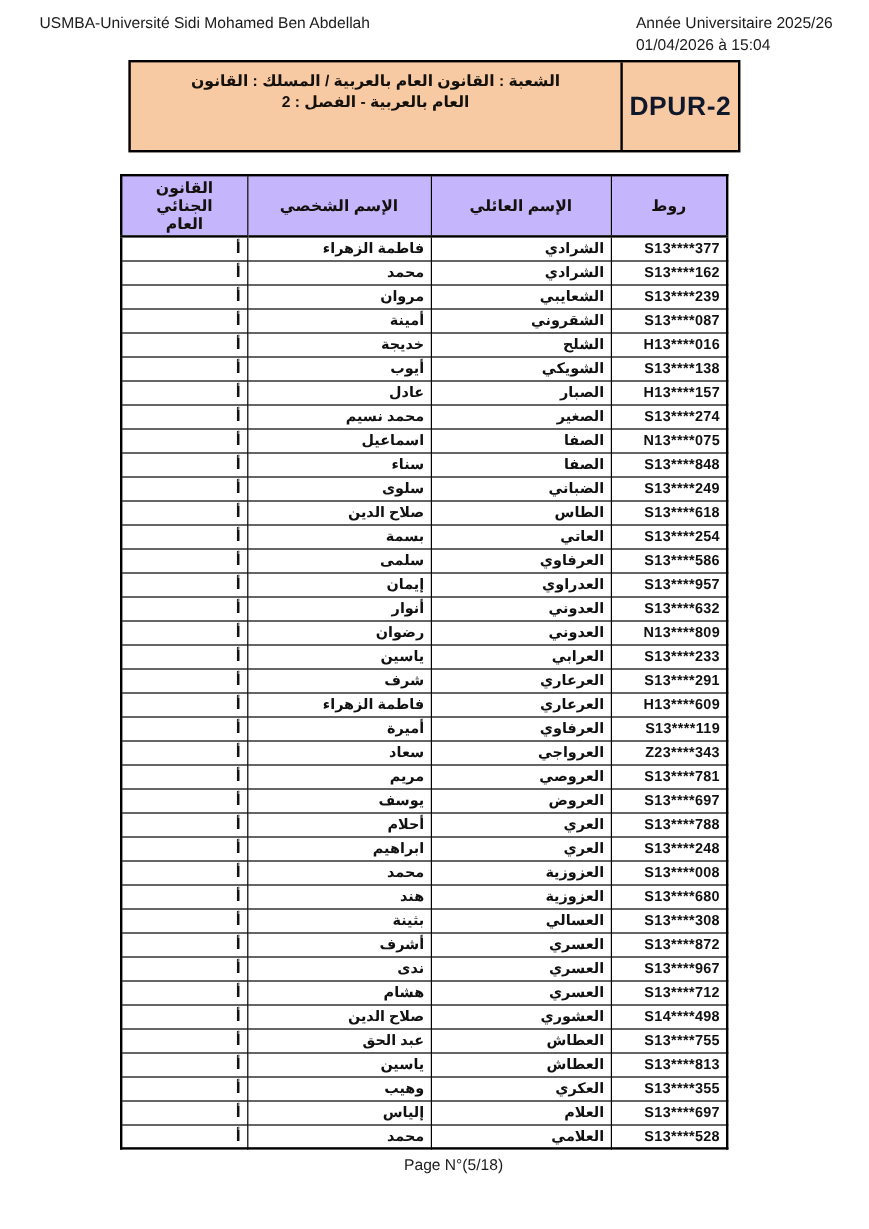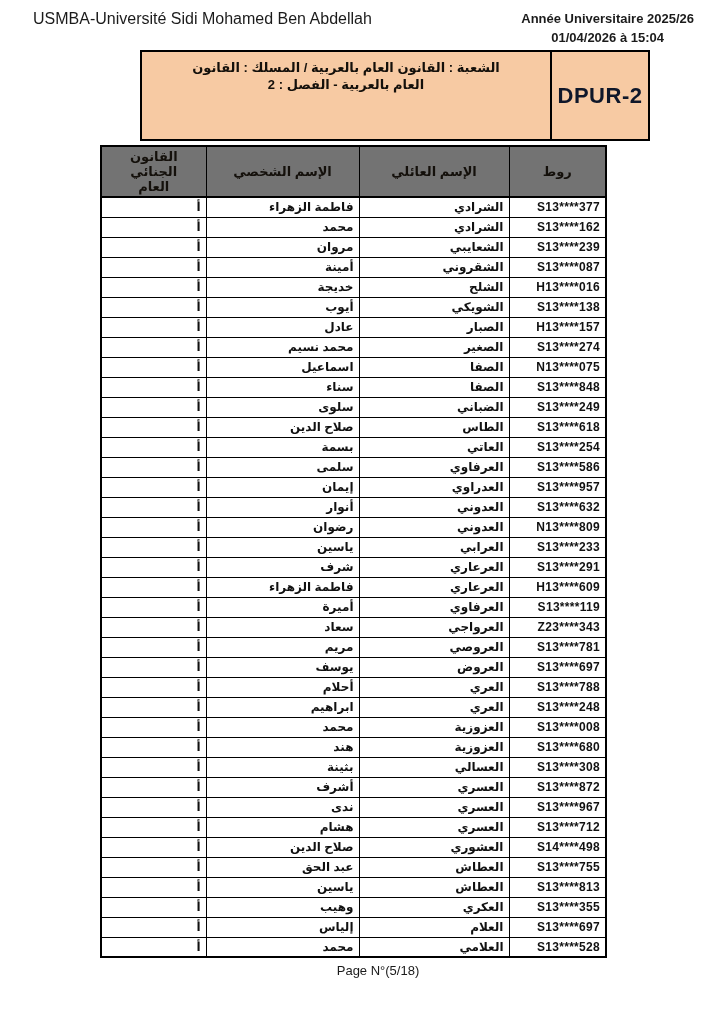--- a/index.html
+++ b/index.html
@@ -3,29 +3,28 @@
 <meta charset="utf-8">
 <style>
   html,body{margin:0;padding:0;}
   body{
     width:724px;height:1024px;position:relative;
     background:#ffffff;color:#111111;
     font-family:"Liberation Sans","DejaVu Sans",sans-serif;
     overflow:hidden;
   }
   
-  .hdr-left{position:absolute;left:33px;top:9px;font-size:16px;line-height:19px;color:#1b1b1b;}
-  .hdr-right{position:absolute;right:30px;top:9px;font-size:13px;line-height:19px;text-align:center;color:#1b1b1b;font-weight:bold;}
+  .hdr-left{position:absolute;left:33px;top:9px;font-size:13px;line-height:19px;color:#1b1b1b;}
+  .hdr-right{position:absolute;right:30px;top:9px;font-size:13px;line-height:19px;text-align:left;color:#1b1b1b;}
 
   
   .info-box{
-    position:absolute;left:107px;top:50px;width:510px;height:91px;
+    position:absolute;left:107px;top:50px;width:510px;height:77px;
     box-sizing:border-box;border:2px solid #000;background:#F7CAA3;
     display:flex;
-    margin-left:33px;
   }
   .info-ar{
     flex:1;box-sizing:border-box;padding:7px 10px 6px 10px;
     direction:rtl;text-align:center;font-weight:bold;font-size:13px;line-height:17px;
     display:flex;flex-direction:column;color:#14100b;
   }
   .info-ar .sub{margin-top:auto;}
   .info-code{
     width:98px;box-sizing:border-box;border-right:2px solid #000;
     display:flex;align-items:center;justify-content:center;
@@ -35,21 +34,21 @@
   .info-code{border-right:none;border-left:2px solid #000;}
 
   
   table.students{
     position:absolute;left:100px;top:145px;
     border-collapse:collapse;table-layout:fixed;
     border:2px solid #000;
   }
   .students th,.students td{border:1px solid #000;box-sizing:border-box;overflow:hidden;white-space:nowrap;}
   .students thead th{
-    background:#737373;height:51px;font-size:13px;font-weight:bold;
+    background:#c4b5fd;height:51px;font-size:13px;font-weight:bold;
     text-align:center;vertical-align:middle;border-bottom:2px solid #000;color:#14100b;
   }
   .students thead th .wrap3{white-space:normal;width:78px;margin:0 auto;line-height:15px;}
   .students tbody td{height:20px;font-size:12px;font-weight:bold;padding:0 5px;vertical-align:middle;}
   td.c-mark{direction:rtl;text-align:right;padding-right:18px;}
   td.c-first,td.c-last{direction:rtl;text-align:right;padding-right:9px;}
   td.c-code{text-align:right;font-family:"Liberation Sans","DejaVu Sans",sans-serif;letter-spacing:.3px;}
 
   .footer{position:absolute;left:16px;top:963px;width:724px;text-align:center;font-size:13px;color:#1b1b1b;}
 </style>

